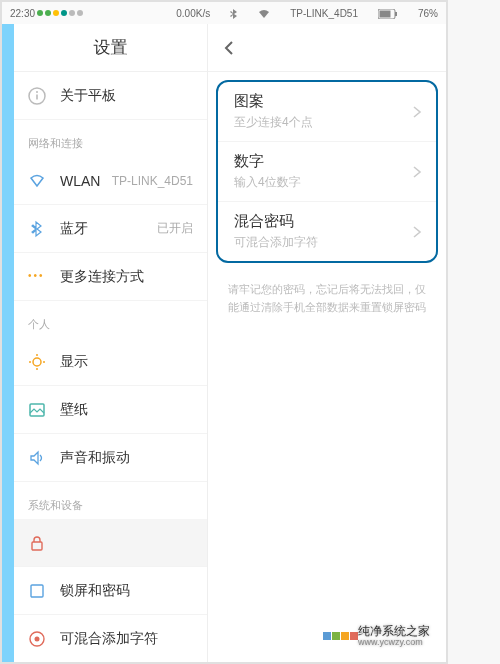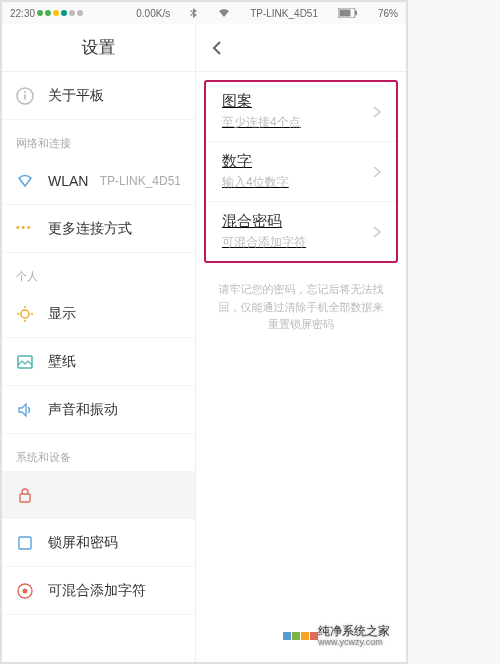--- a/index.html
+++ b/index.html
@@ -1,29 +1,29 @@
 <!DOCTYPE html>
 <html><head>
 <meta charset="utf-8">
 <style>
   * { box-sizing: border-box; margin: 0; padding: 0; }
   html, body { width: 500px; height: 664px; font-family: "Helvetica Neue", Arial, sans-serif; background: #f7f7f7; overflow: hidden; }
-  .page { width: 408px; height: 664px; position: relative; border: 2px solid #e0e0e0; background: #7dd3fc; }
+  .page { width: 448px; height: 664px; position: relative; border: 2px solid #e0e0e0; background: #7dd3fc; }
   .statusbar {
     height: 22px; display: flex; justify-content: space-between; align-items: center;
     padding: 0 8px; font-size: 10px; color: #666; background: #fafafa;
   }
   .sb-left { display: flex; align-items: center; gap: 2px; }
-  .sb-right { display: flex; align-items: flex-start; gap: 20px; }
+  .sb-right { display: flex; align-items: flex-end; gap: 20px; }
   .sb-dot { width: 6px; height: 6px; border-radius: 50%; display: inline-block; }
   .dot-g { background: #4caf50; }
   .dot-o { background: #ffc107; }
   .dot-t { background: #009688; }
   .dot-gr { background: #bbb; }
-  .content { display: flex; height: calc(100% - 22px); }
+  .content { display: flex; height: calc(100% - 22px); margin-left: 12px; }
   .sidebar { width: 194px; background: #fff; border-right: 1px solid #eee; overflow-y: auto; }
   .main { flex: 1; background: #fff; position: relative; }
   .sb-title-row { height: 48px; display: flex; align-items: center; justify-content: center; font-size: 17px; color: #333; border-bottom: 1px solid #f0f0f0; }
   .section-header { font-size: 11px; color: #aaa; padding: 16px 14px 6px 14px; }
   .item {
     display: flex; align-items: center; height: 48px; padding: 0 14px; font-size: 14px; color: #333;
     border-bottom: 1px solid #f3f3f3; cursor: pointer;
   }
   .item .icon { width: 18px; height: 18px; margin-right: 14px; flex: 0 0 auto; position: relative; color: #888; }
   .item .icon.blue { color: #5ba3e0; }
@@ -31,21 +31,21 @@
   .item .icon.red { color: #e06b5b; }
   .item .icon.teal { color: #4db6ac; }
   .item .label { flex: 1; }
   .item .value { font-size: 12px; color: #aaa; text-align: right; }
   .item.selected { background: #f5f5f5; }
   .main-header {
     height: 48px; display: flex; align-items: center; padding: 0 12px; border-bottom: 1px solid #f0f0f0;
   }
   .back-icon { width: 20px; height: 20px; margin-right: 10px; color: #666; }
   .main-title { font-size: 16px; color: #333; }
-  .option-box { border: 2px solid #be185d; margin: 8px; border-radius: 3px; text-decoration: underline; }
+  .option-box { border: 2px solid #0369a1; margin: 8px; border-radius: 12px; }
   .option {
     display: flex; align-items: center; justify-content: space-between; padding: 10px 12px 10px 16px;
     border-bottom: 1px solid #f3f3f3; cursor: pointer;
   }
   .option:last-child { border-bottom: none; }
   .opt-left { display: flex; flex-direction: column; }
   .opt-title { font-size: 15px; color: #333; }
   .opt-sub { font-size: 12px; color: #bbb; margin-top: 3px; }
   .chevron { width: 14px; height: 14px; color: #ccc; }
   .note { font-size: 11px; color: #bbb; padding: 10px 18px; line-height: 1.6; text-align: center; }
@@ -112,20 +112,29 @@
       <div class="item">
         <span class="icon blue">
           <svg width="18" height="18" viewBox="0 0 18 18">
               <path d="M9 14 L3 6 Q9 1 15 6 Z" fill="none" stroke="currentColor" stroke-width="1.5"></path>
             </svg>
         </span>
         <span class="label">WLAN</span>
         <span class="value">TP-LINK_4D51</span>
       </div>
 
+      <div class="item">
+        <span class="icon blue">
+          <svg width="18" height="18" viewBox="0 0 18 18">
+              <path d="M8 2 L13 6 L9 9 L13 12 L8 16 L8 10 L5 13 L4 12 L8 9 L4 6 L5 5 L8 8 Z" fill="none" stroke="currentColor" stroke-width="1.2"></path>
+            </svg>
+        </span>
+        <span class="label">蓝牙</span>
+        <span class="value">已开启</span>
+      </div>
 
       <div class="item">
         <span class="icon orange dots-icon"></span>
         <span class="label">更多连接方式</span>
       </div>
 
       <div class="section-header">个人</div>
 
       <div class="item">
         <span class="icon orange">

